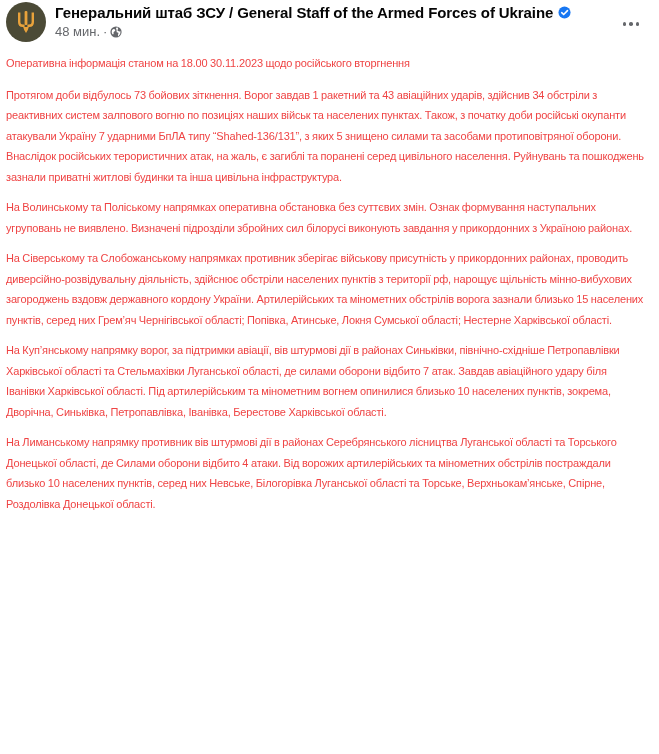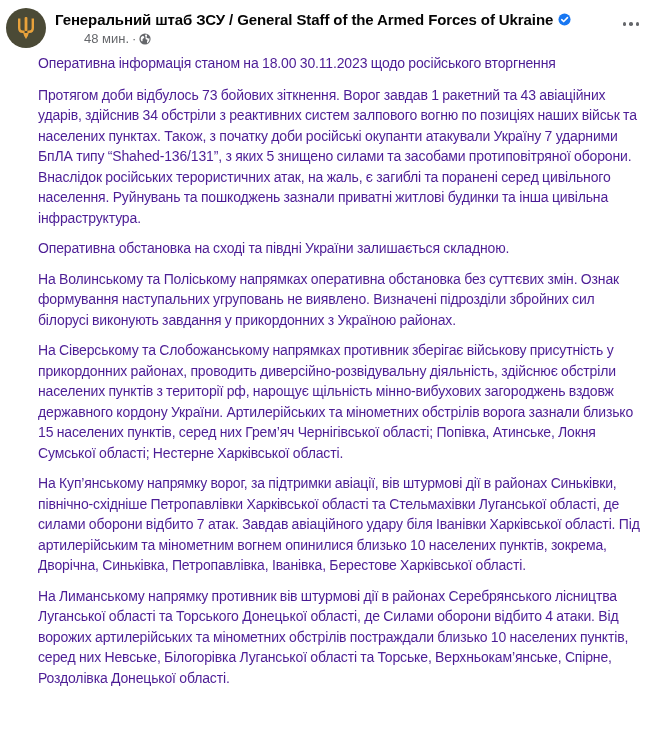--- a/index.html
+++ b/index.html
@@ -15,21 +15,21 @@
     }
     .post {
       position: relative;
       width: 659px;
       padding: 0 8px 0 6px;
     }
     .post-header {
       position: relative;
       height: 48px;
       display: flex;
-      align-items: flex-end;
+      align-items: flex-start;
       padding-top: 2px;
     }
     .avatar {
       width: 40px;
       height: 40px;
       border-radius: 50%;
       background: #4b4a36;
       display: flex;
       align-items: center;
       justify-content: center;
@@ -59,21 +59,20 @@
       height: 13px;
       margin-left: 5px;
     }
     .meta-line {
       display: flex;
       align-items: center;
       font-size: 13px;
       color: #65676b;
       line-height: 18px;
       margin-top: 1px;
-      margin-left: 29px;
     }
     .meta-sep { margin: 0 3px; }
     .globe { width: 12px; height: 12px; display: inline-flex; }
     .more-btn {
       position: absolute;
       right: 6px;
       top: 14px;
       width: 28px;
       height: 20px;
       display: flex;
@@ -84,27 +83,26 @@
     }
     .more-btn .dot {
       width: 3.5px; height: 3.5px; border-radius: 50%; background: #65676b;
     }
     .post-body {
       padding-left: 0;
       padding-right: 4px;
       margin-top: 5px;
     }
     .post-body p {
-      font-size: 14px;
+      font-size: 11px;
       line-height: 20.5px;
-      color: #4c1d95;
+      color: #ef4444;
       margin-bottom: 10px;
       letter-spacing: -0.15px;
       word-spacing: -0.3px;
-      margin-left: 32px;
     }
     .post-body p.title { margin-bottom: 11px; }
   </style>
 </head>
 <body>
 
 <div class="post">
   <div class="post-header">
     <div class="avatar">
       <span style="display:inline-flex;">
@@ -145,19 +143,18 @@
         <span class="dot"></span>
           <span class="dot"></span>
           <span class="dot"></span>
       </span>
     </div>
   </div>
 
   <div class="post-body">
     <p class="title">Оперативна інформація станом на 18.00 30.11.2023 щодо російського вторгнення</p>
     <p>Протягом доби відбулось 73 бойових зіткнення. Ворог завдав 1 ракетний та 43 авіаційних ударів, здійснив 34 обстріли з реактивних систем залпового вогню по позиціях наших військ та населених пунктах. Також, з початку доби російські окупанти атакували Україну 7 ударними БпЛА типу “Shahed-136/131”, з яких 5 знищено силами та засобами протиповітряної оборони. Внаслідок російських терористичних атак, на жаль, є загиблі та поранені серед цивільного населення. Руйнувань та пошкоджень зазнали приватні житлові будинки та інша цивільна інфраструктура.</p>
-    <p>Оперативна обстановка на сході та півдні України залишається складною.</p>
     <p>На Волинському та Поліському напрямках оперативна обстановка без суттєвих змін. Ознак формування наступальних угруповань не виявлено. Визначені підрозділи збройних сил білорусі виконують завдання у прикордонних з Україною районах.</p>
     <p>На Сіверському та Слобожанському напрямках противник зберігає військову присутність у прикордонних районах, проводить диверсійно-розвідувальну діяльність, здійснює обстріли населених пунктів з території рф, нарощує щільність мінно-вибухових загороджень вздовж державного кордону України. Артилерійських та мінометних обстрілів ворога зазнали близько 15 населених пунктів, серед них Грем’яч Чернігівської області; Попівка, Атинське, Локня Сумської області; Нестерне Харківської області.</p>
     <p>На Куп’янському напрямку ворог, за підтримки авіації, вів штурмові дії в районах Синьківки, північно-східніше Петропавлівки Харківської області та Стельмахівки Луганської області, де силами оборони відбито 7 атак. Завдав авіаційного удару біля Іванівки Харківської області. Під артилерійським та мінометним вогнем опинилися близько 10 населених пунктів, зокрема, Дворічна, Синьківка, Петропавлівка, Іванівка, Берестове Харківської області.</p>
     <p>На Лиманському напрямку противник вів штурмові дії в районах Серебрянського лісництва Луганської області та Торського Донецької області, де Силами оборони відбито 4 атаки. Від ворожих артилерійських та мінометних обстрілів постраждали близько 10 населених пунктів, серед них Невське, Білогорівка Луганської області та Торське, Верхньокам’янське, Спірне, Роздолівка Донецької області.</p>
   </div>
 </div>
 
 </body></html>

